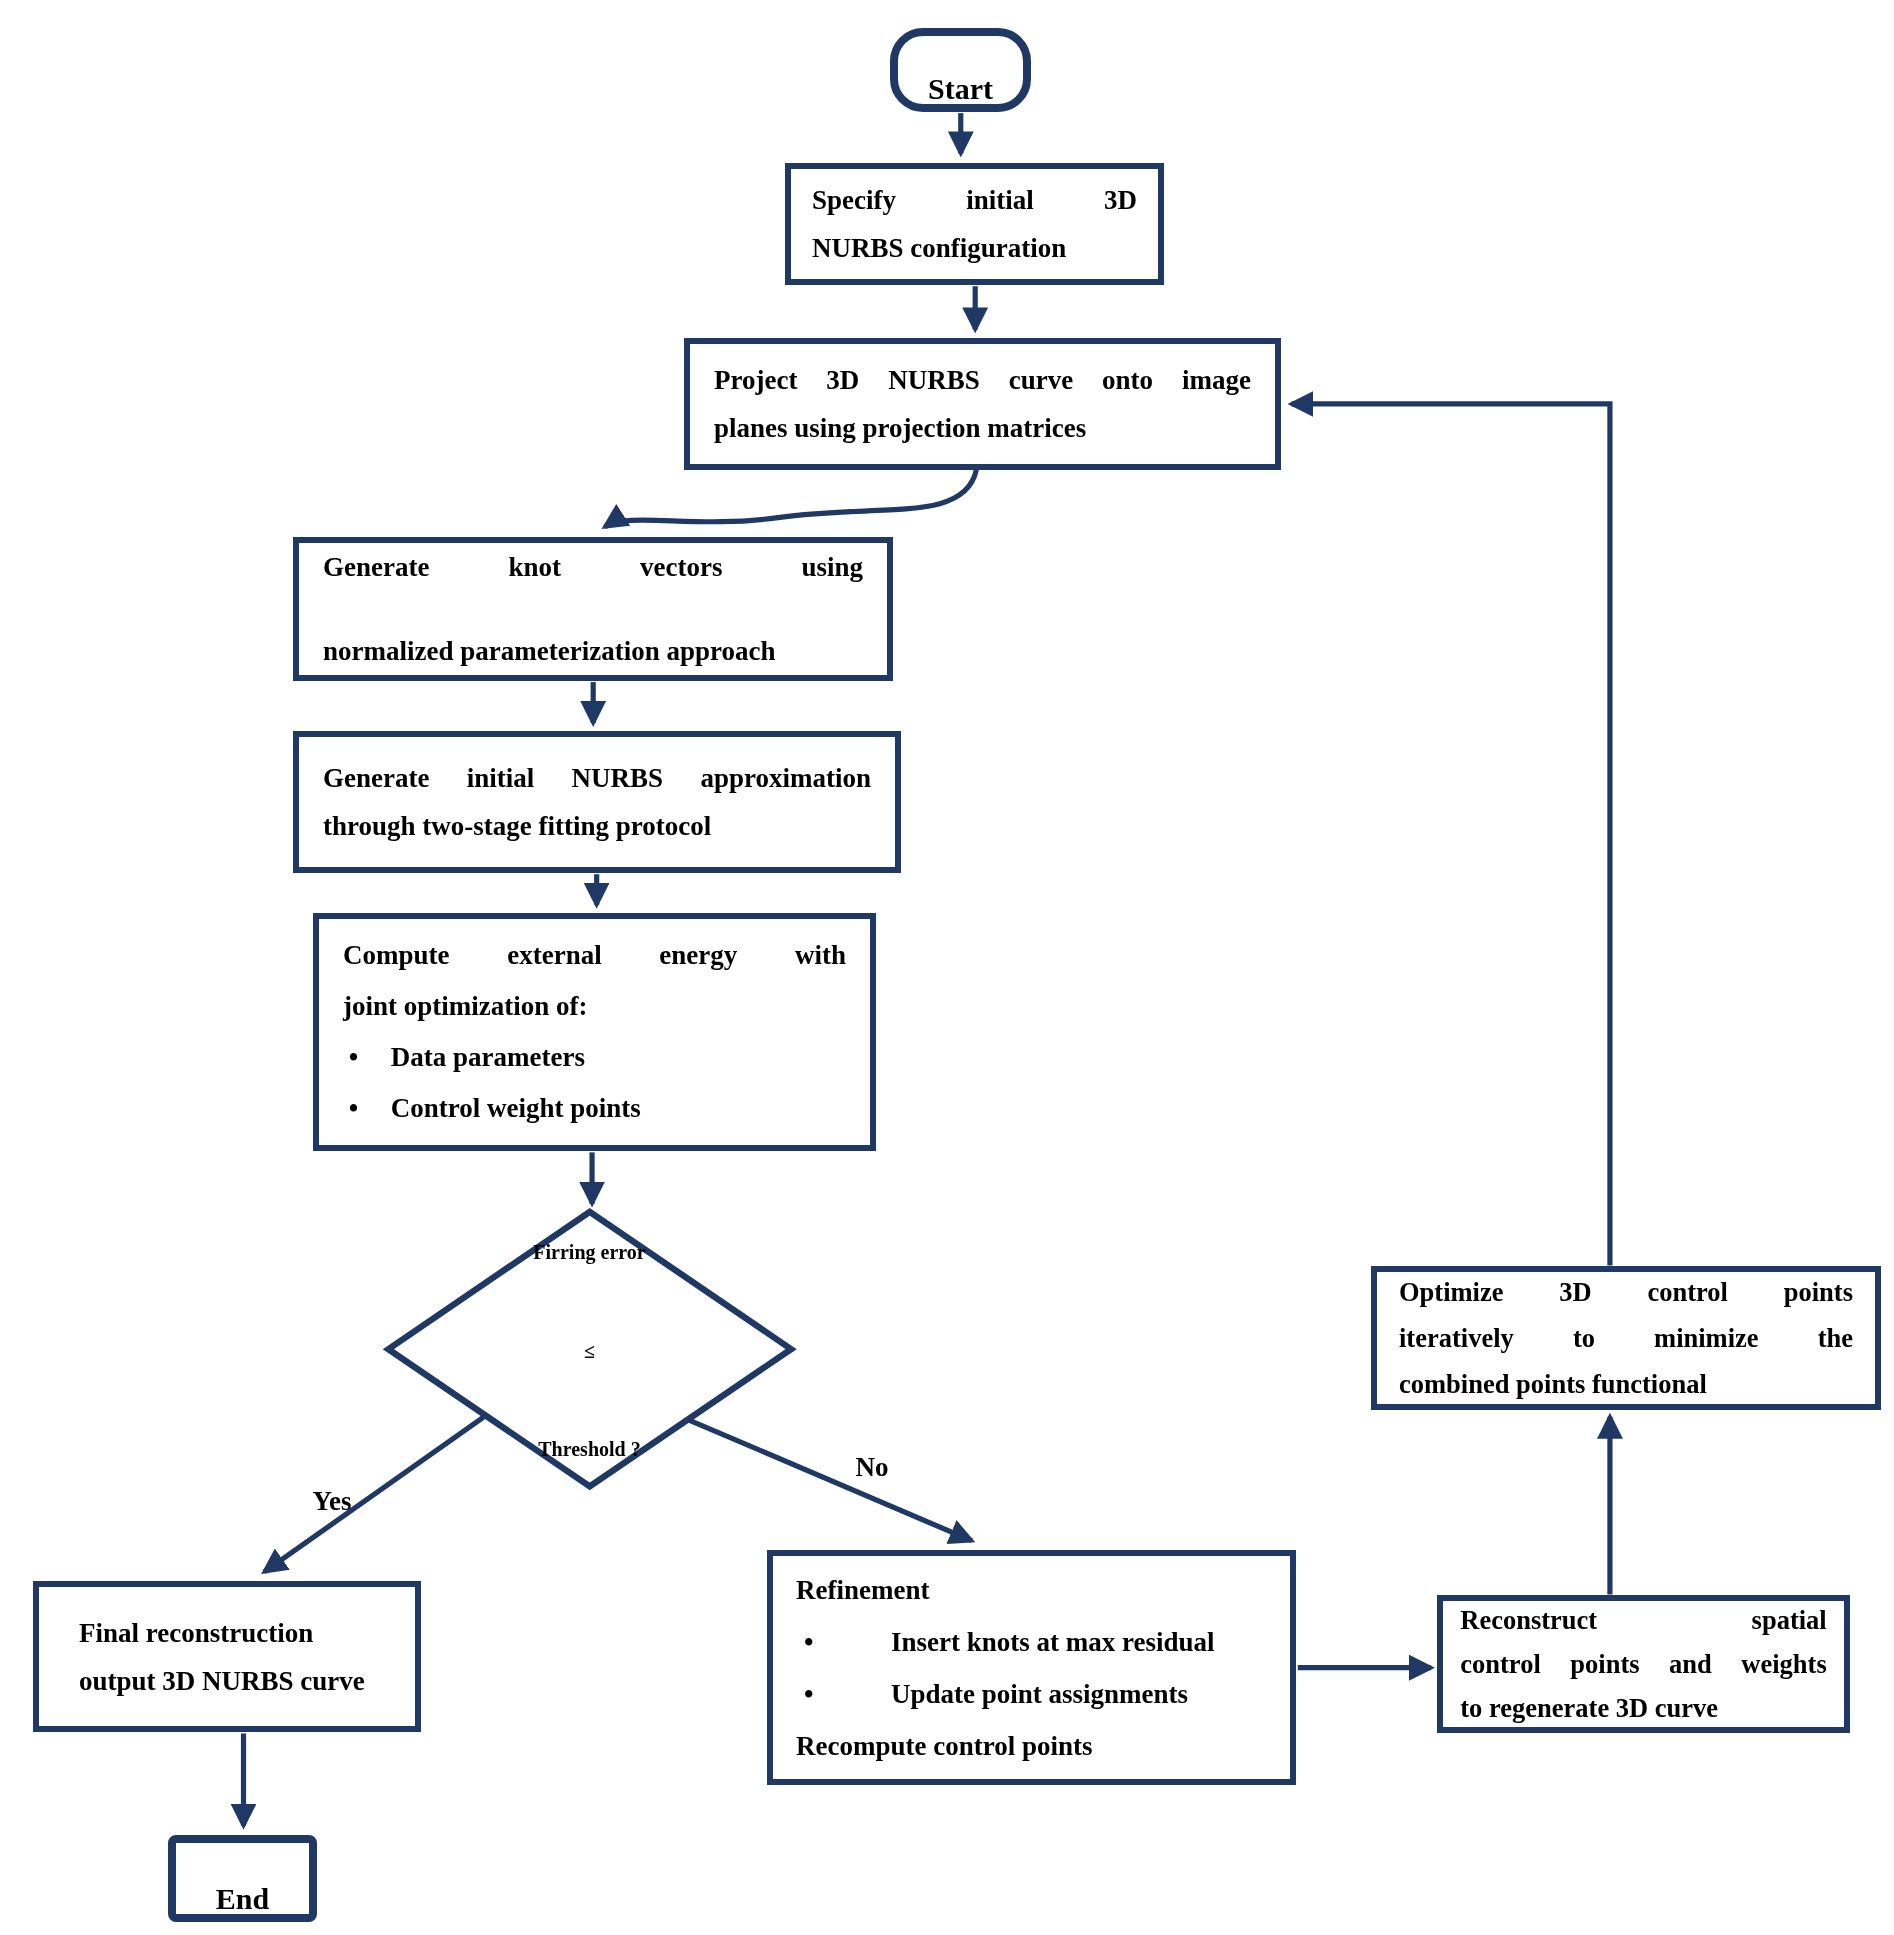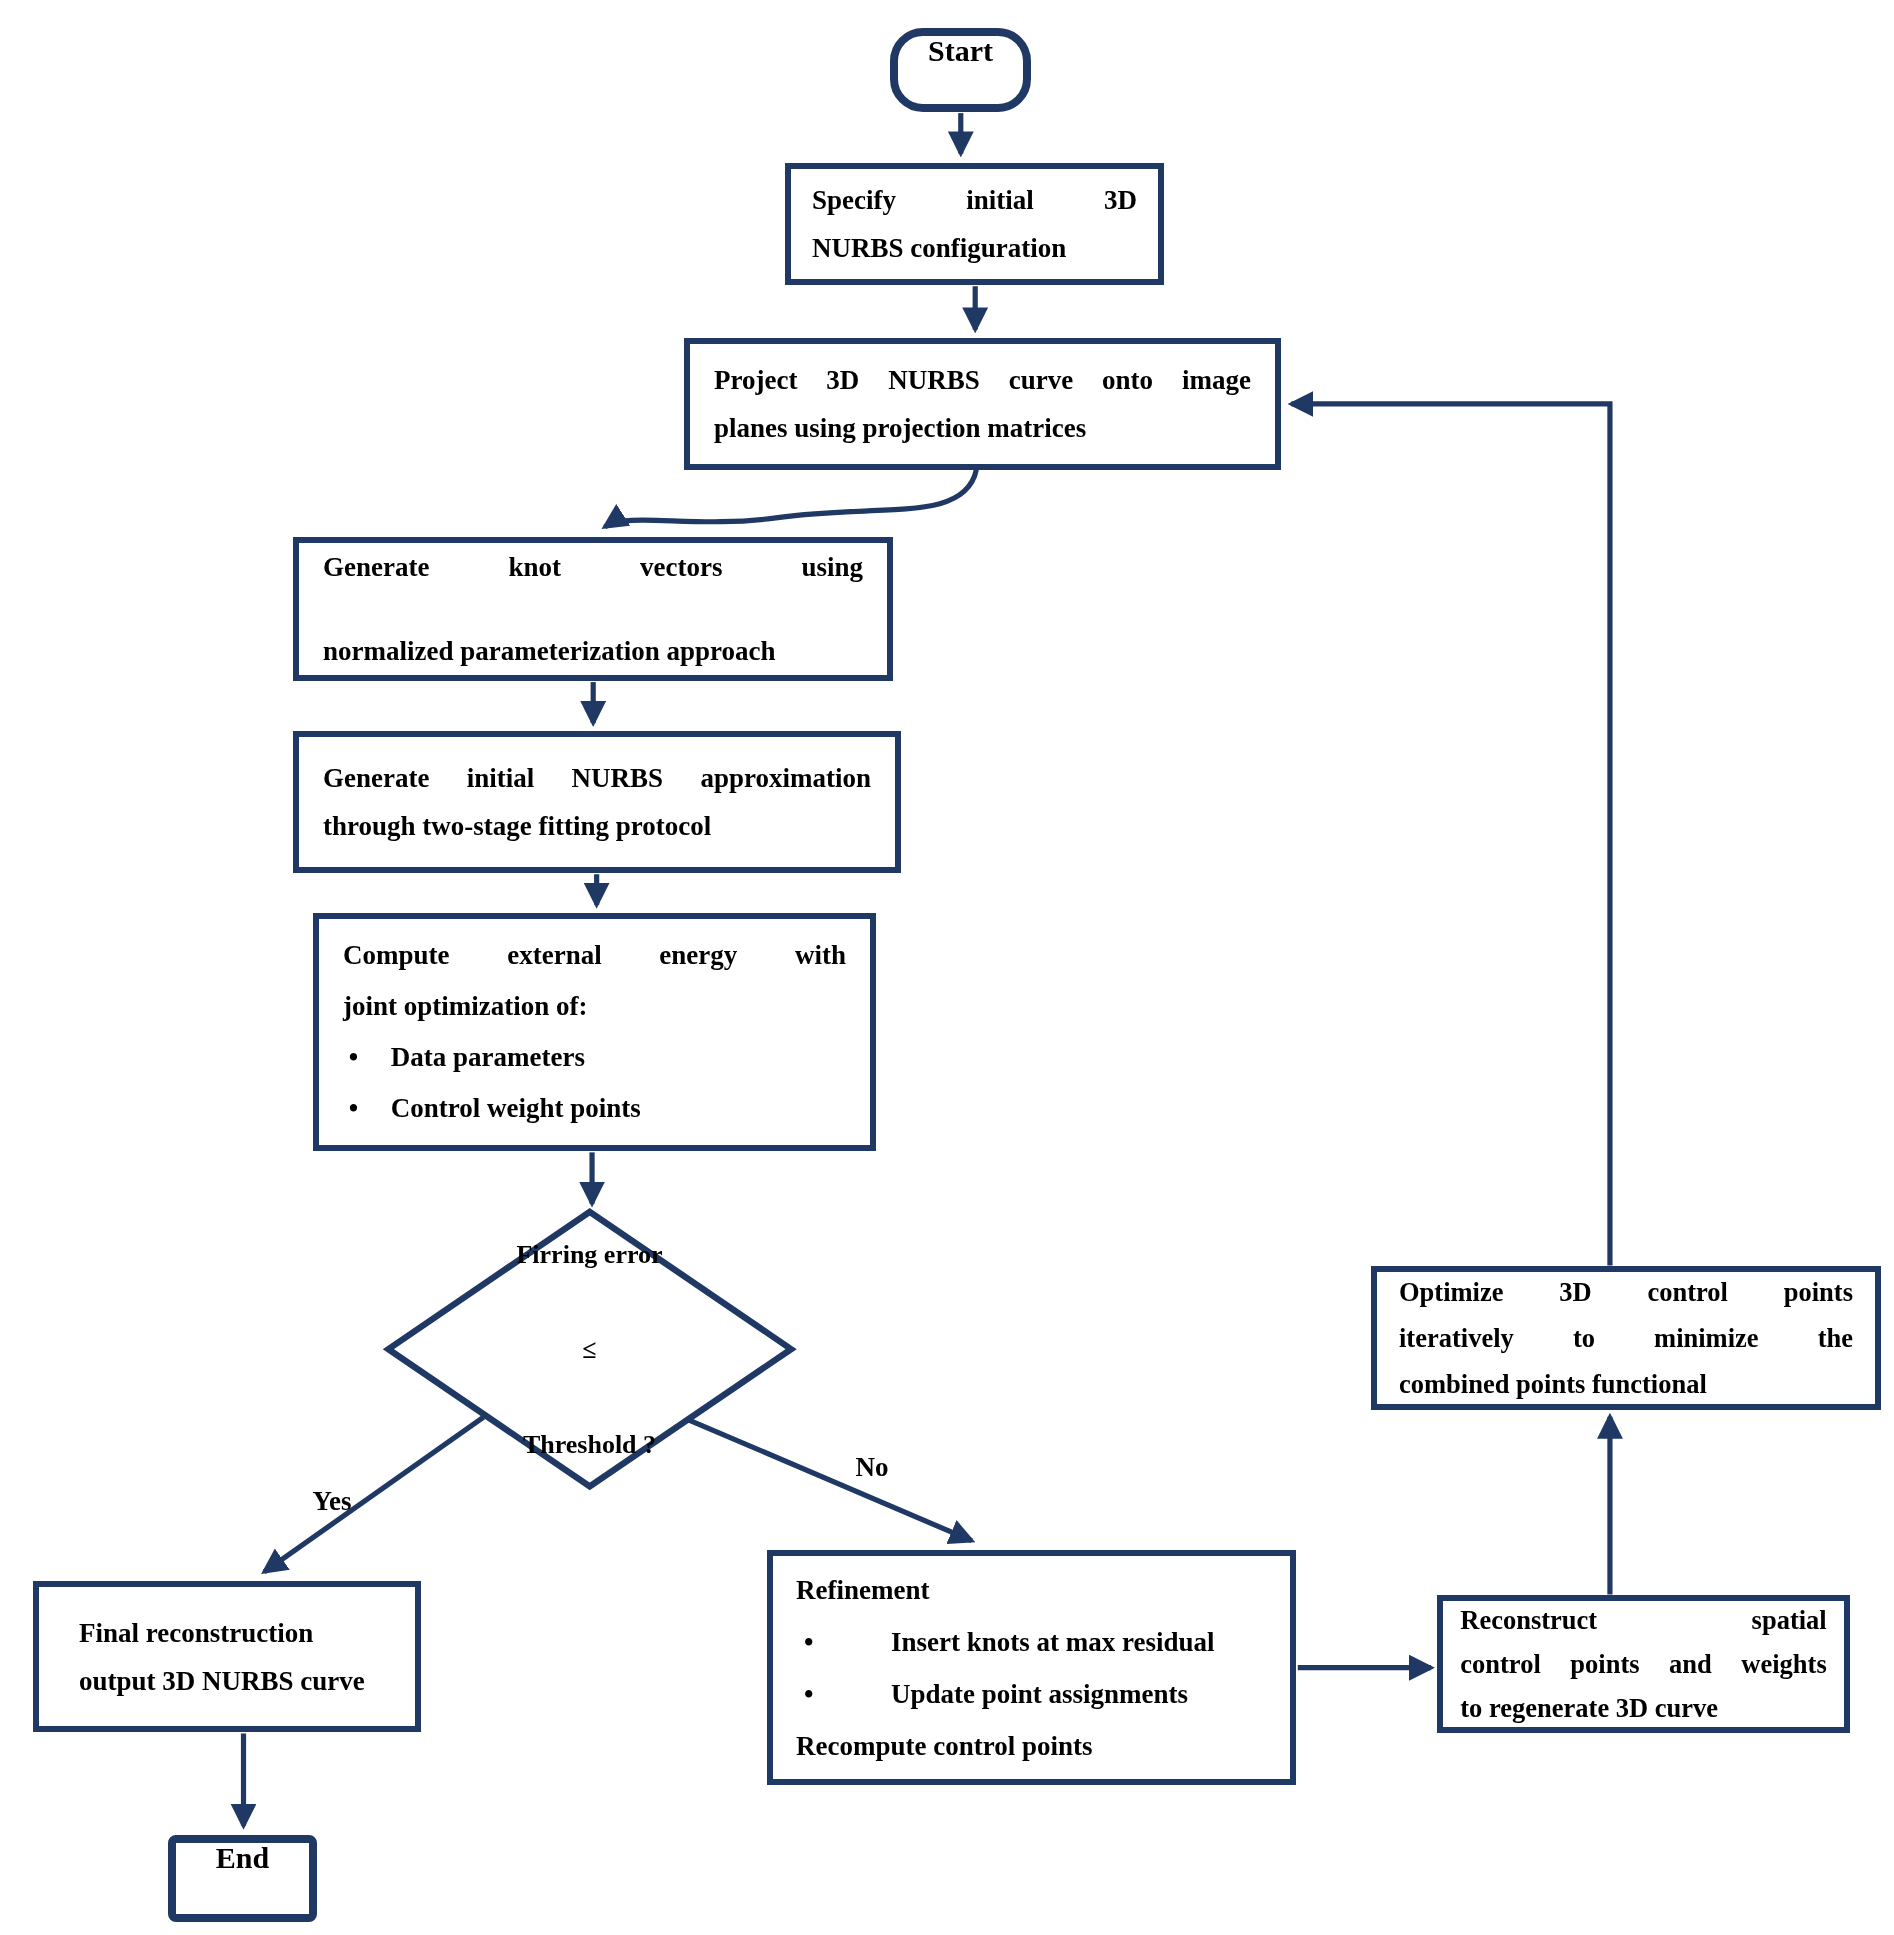--- a/index.html
+++ b/index.html
@@ -44,21 +44,21 @@
     display: flex;
     flex-direction: column;
     justify-content: center;
     font-size: 27px;
     line-height: 48px;
   }
   .terminal {
     border-width: 8px;
     border-radius: 33px;
     align-items: center;
-    justify-content: flex-start;
+    justify-content: flex-end;
     font-size: 30px;
     line-height: 1;
   }
   .line { display: block; white-space: nowrap; }
   .just { text-align: justify; text-align-last: justify; white-space: normal; }
   .row { display: flex; align-items: baseline; }
   .dot { flex: 0 0 auto; }
   .dot.sm { width: 42px; padding-left: 5.8px; }
   .dot.lg { width: 87px; padding-left: 8px; }
   #node-specify    { left: 785px; top: 163px;  width: 379px;  height: 122px; padding: 0 21px; }
@@ -74,21 +74,21 @@
   #node-end        { left: 168px;  top: 1835px; width: 149px;  height: 87px; border-radius: 8px; }
   #decision-text {
     position: absolute;
     z-index: 2;
     left: 428px; top: 1241px;
     width: 323px; height: 219px;
     display: flex;
     flex-direction: column;
     align-items: center;
     justify-content: space-between;
-    font-size: 26px;
+    font-size: 20px;
     line-height: 1.1;
     text-align: center;
   }
   .edge-label {
     position: absolute;
     z-index: 2;
     transform: translate(-50%, -50%);
     font-size: 27px;
     line-height: 1;
     white-space: nowrap;

